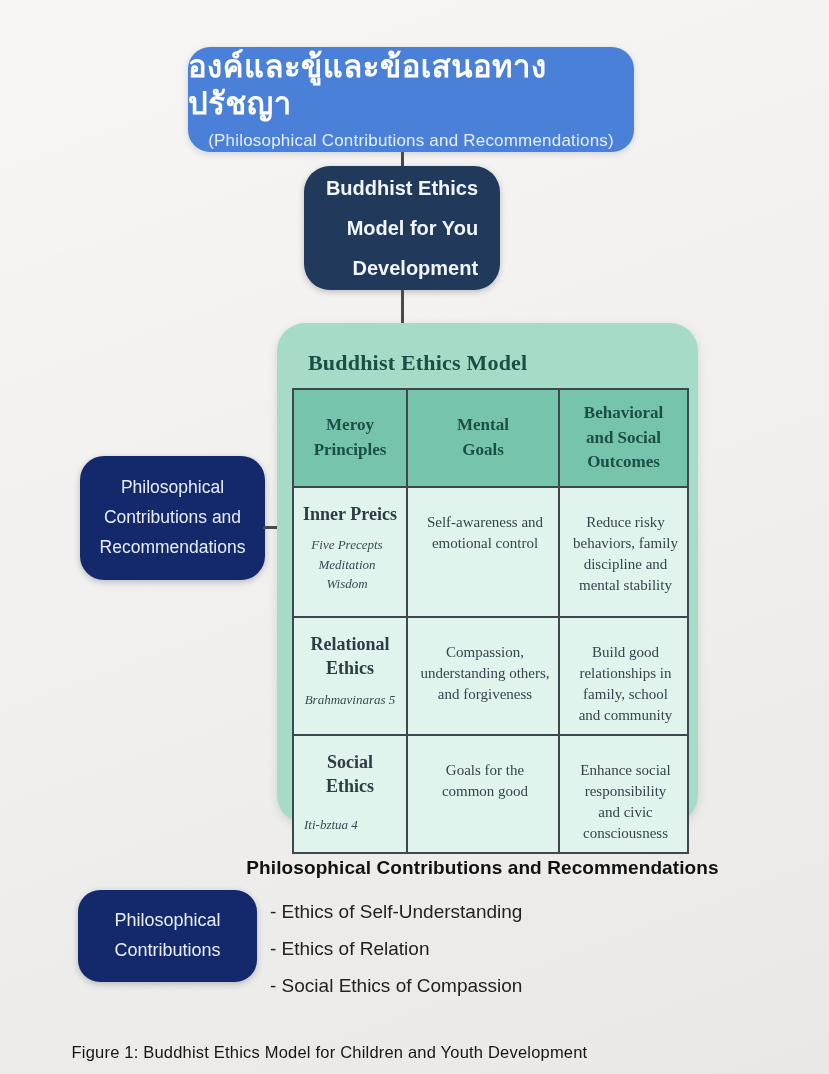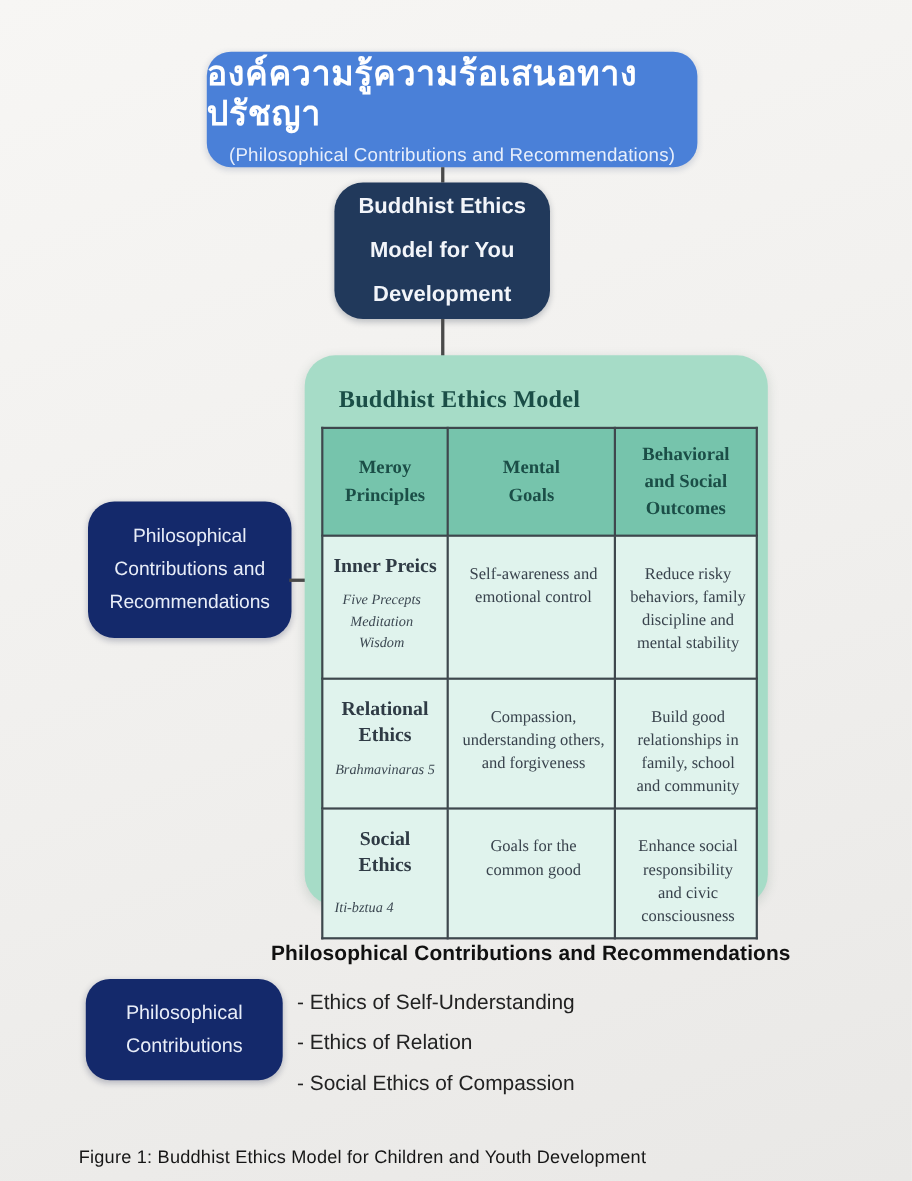--- a/index.html
+++ b/index.html
@@ -35,21 +35,21 @@
   .conn3{left:263px;top:526px;width:15px;}
 
   
   .model-box{
     position:absolute;left:304px;top:166px;width:196px;height:124px;
     background:var(--navy-box,#21395b);border-radius:26px;
     display:flex;align-items:center;justify-content:center;
     box-shadow:0 2px 6px rgba(20,30,50,.25);
   }
   .model-box .label{
-    color:#f2f5fa;font-size:20px;font-weight:bold;text-align:center;line-height:2.0;
+    color:#f2f5fa;font-size:20px;font-weight:bold;text-align:right;line-height:2.0;
   }
 
   
   .panel{
     position:absolute;left:277px;top:323px;width:421px;height:500px;
     background:var(--panel-bg,#a6dcc7);border-radius:28px;
     box-shadow:0 3px 10px rgba(60,100,85,.18);
     font-family:Liberation Serif, serif;
   }
   .panel-title{
@@ -118,21 +118,21 @@
     position:absolute;left:0;top:1031px;width:659px;
     text-align:center;color:#161616;font-size:16.5px;letter-spacing:.2px;margin-top:12px;
   }
 </style>
 </head>
 <body>
 
 <div class="stage">
 
   <div class="top-box">
-    <div class="thai">องค์ความรู้ความร้อเสนอทางปรัชญา</div>
+    <div class="thai">องค์และขู้และข้อเสนอทางปรัชญา</div>
     <div class="sub">(Philosophical Contributions and Recommendations)</div>
   </div>
 
   <div class="vline conn1"></div>
 
   <div class="model-box">
     <div class="label preline">Buddhist Ethics
 Model for You
 Development</div>
   </div>

